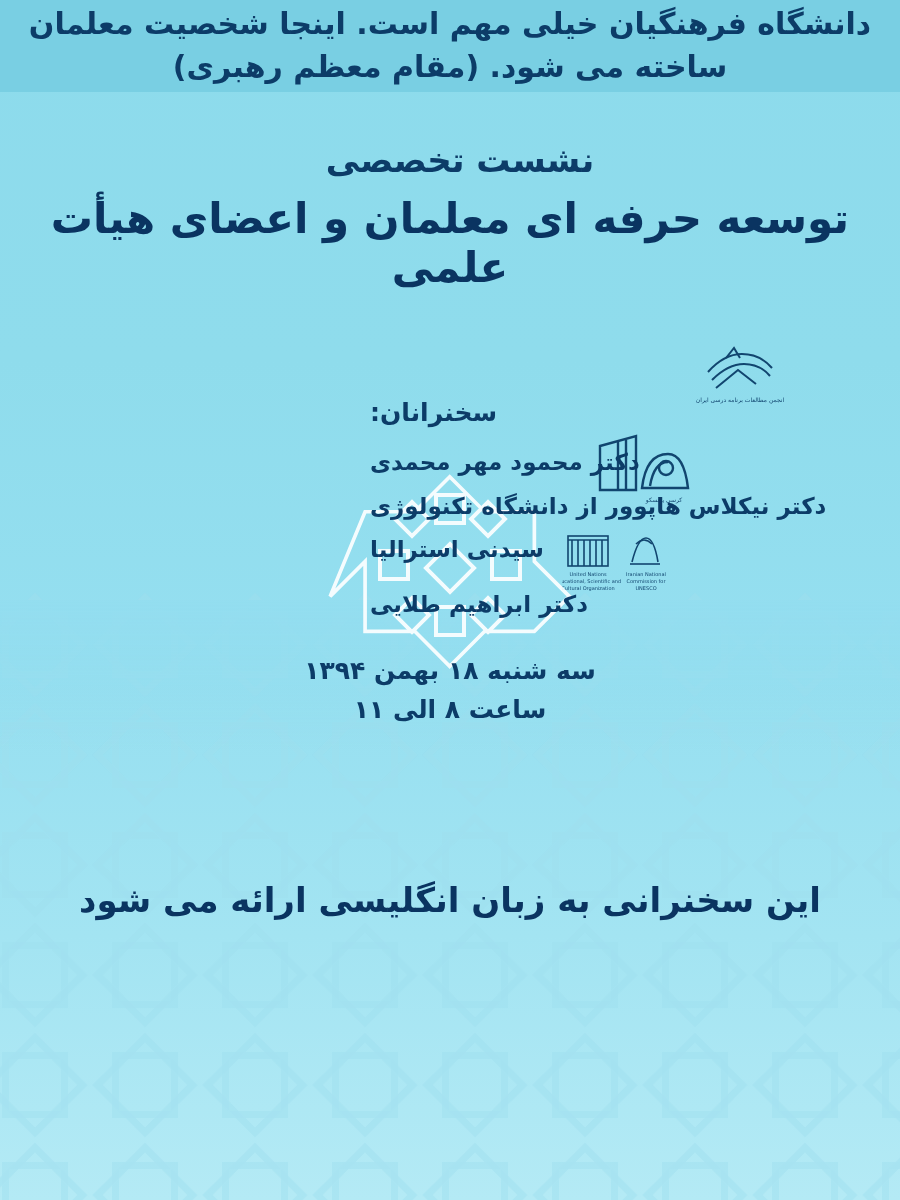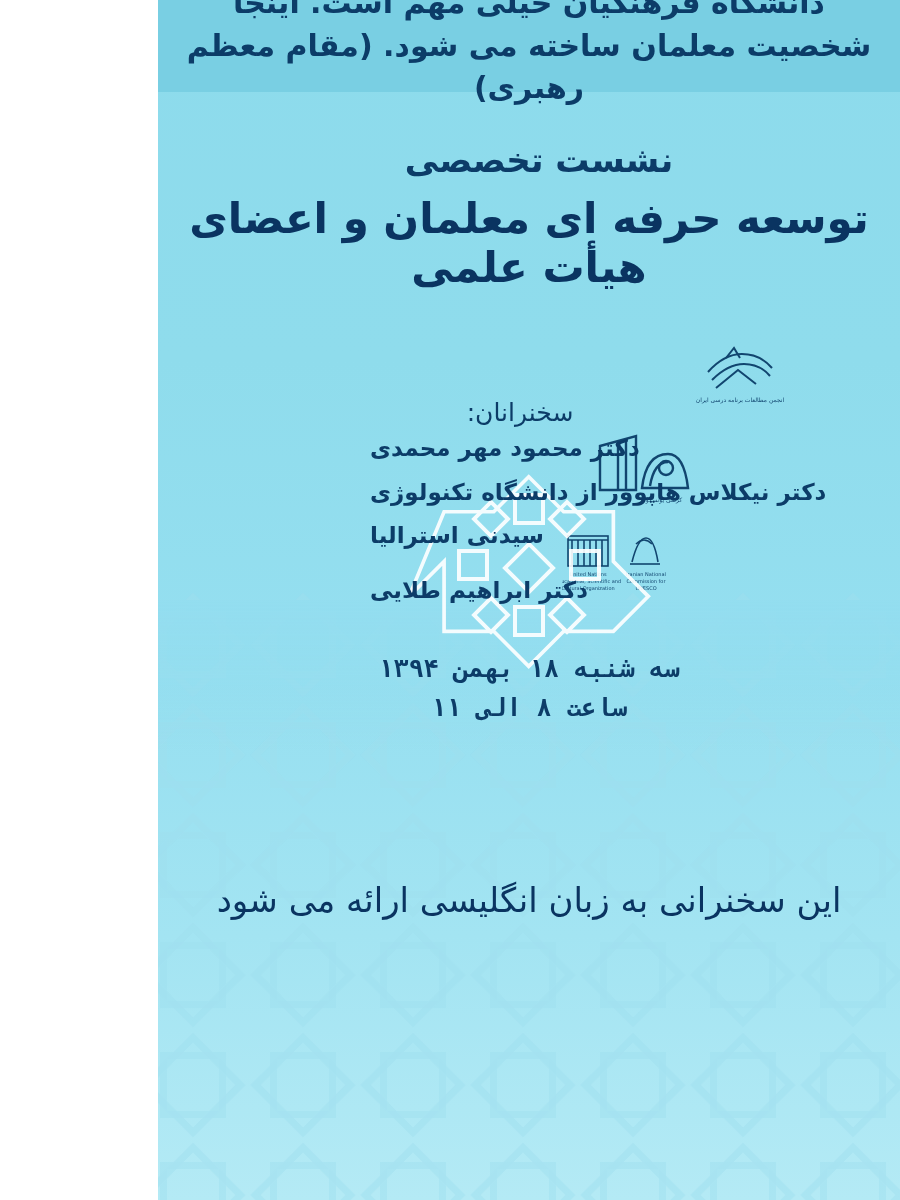--- a/index.html
+++ b/index.html
@@ -2,21 +2,21 @@
 <html lang="fa" dir="rtl"><head>
 <meta charset="utf-8">
 <style>
   html, body {
     margin: 0;
     padding: 0;
     background: #ffffff;
   }
   .poster {
     position: relative;
-    width: 742px;
+    width: 900px;
     height: 1200px;
     overflow: hidden;
     background: linear-gradient(180deg, #8ddbec 0%, #8fdcec 30%, #95dff0 55%, #a3e4f2 78%, #b4eaf5 100%);
     font-family: "DejaVu Sans", "Liberation Sans", sans-serif;
     color: #0d3f6e;
     direction: rtl;
   }
 
   
   .bg-pattern {
@@ -134,62 +134,61 @@
     position: absolute;
     top: 398px;
     right: 0;
     width: 530px;
     text-align: left;
     padding-left: 0;
     box-sizing: border-box;
   }
   .speakers-label {
     font-size: 25px;
-    font-weight: normal;
-    color: #0c3c68;
+    font-weight: bold;
+    color: #0c3c68;
+    margin-bottom: 14px;
     padding-right: 0;
-    text-align: center;
     margin-right: 230px;
   }
   .speaker-item {
     font-size: 23px;
     font-weight: bold;
     color: #0c3c68;
     line-height: 1.9;
     text-align: left;
   }
   .speaker-item.s1 { margin-right: 100px; }
   .speaker-item.s2 { margin-right: 0px; }
   .speaker-item.s3 { margin-right: 200px; margin-top: 11px; }
 
   
   .datetime {
     position: absolute;
     top: 652px;
     left: 0;
     right: 0;
     text-align: center;
-    font-family: Liberation Mono, monospace;
   }
   .datetime .line {
     font-size: 25px;
     font-weight: bold;
     color: #0c3c68;
     line-height: 1.55;
   }
 
   
   .footer-note {
     position: absolute;
     top: 880px;
     left: 0;
     right: 0;
     text-align: center;
     font-size: 34px;
-    font-weight: normal;
+    font-weight: bold;
     color: #0a3461;
     letter-spacing: -0.5px;
   }
 </style>
 </head>
 <body>
 
 <div class="poster">
 
   <div class="bg-pattern" id="bgPattern">

